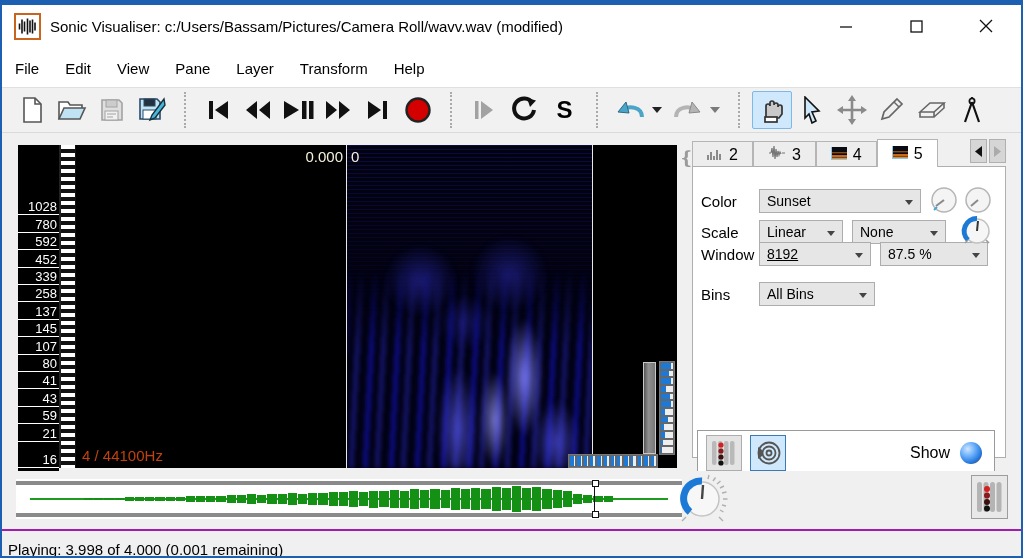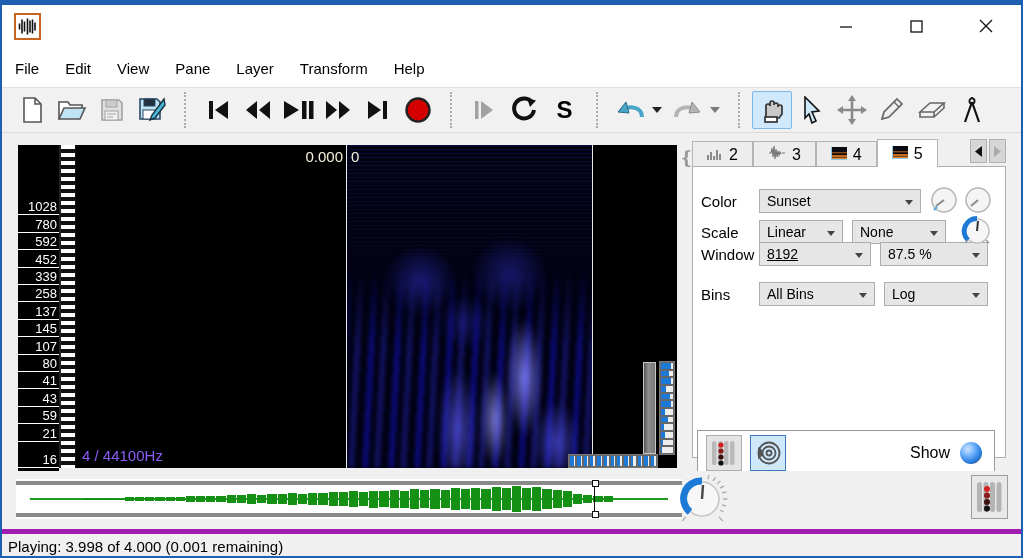--- a/index.html
+++ b/index.html
@@ -53,21 +53,21 @@
       mask-image:linear-gradient(0deg,rgba(0,0,0,1) 60%,transparent);
       filter:blur(2px);}
   .spec-glow{position:absolute;inset:0;background:
       radial-gradient(ellipse 26px 85px at 72% 72%,rgba(130,130,255,.9),transparent 70%),
       radial-gradient(ellipse 20px 70px at 60% 85%,rgba(150,150,255,.8),transparent 70%),
       radial-gradient(ellipse 30px 90px at 45% 88%,rgba(90,90,240,.7),transparent 70%),
       radial-gradient(ellipse 35px 60px at 85% 92%,rgba(80,80,230,.7),transparent 70%);
       filter:blur(3px);}
   .cursor-line{position:absolute;top:0;width:1px;height:100%;background:#e8e8e8;}
   .time-label{position:absolute;top:3px;color:#f5f0dc;font-size:15px;}
-  .pane-info{position:absolute;left:6px;bottom:4px;color:#8b5cf6;font-size:15px;}
+  .pane-info{position:absolute;left:6px;bottom:4px;color:#c2410c;font-size:15px;}
   
   .vthumb{position:absolute;width:13px;background:linear-gradient(90deg,#555,#909090 40%,#777);border:1px solid #c8c8c8;}
   .wheel{position:absolute;display:flex;background:#111;border:1px solid #777;}
   .wheel.v{flex-direction:column;}
   .wheel .seg{position:relative;background:#eee;border:1px solid #666;overflow:hidden;}
   .wheel.v .seg{flex:1;margin:0;}
   .wheel.h .seg{flex:1;}
   .wheel .seg i{position:absolute;left:0;bottom:0;width:100%;background:#1c7ad6;display:block;}
   .wheel.h .seg i{top:auto;bottom:0;height:100%;}
   
@@ -96,34 +96,35 @@
   .overview{position:absolute;left:14px;top:8px;width:666px;height:40px;background:#fff;overflow:hidden;}
   .ov-bar{position:absolute;left:0;width:100%;height:4px;background:#8a8a8a;}
   .ov-center{position:absolute;left:14px;top:19px;width:638px;height:2px;background:#1f9c1f;}
   .ov-wave{position:absolute;left:68px;top:0;width:530px;height:40px;display:flex;align-items:center;}
   .ov-wave i{display:block;flex:1;margin:0 1px 0 0;background:#149114;}
   .ov-playhead{position:absolute;left:578px;top:1px;width:1px;height:38px;background:#111;}
   .ov-playhead::before,.ov-playhead::after{content:"";position:absolute;left:-2px;width:5px;height:5px;border:1px solid #111;background:#fff;}
   .ov-playhead::before{top:0;} .ov-playhead::after{bottom:0;}
   .fader-btn{position:absolute;right:13px;top:4px;width:37px;height:44px;background:#e8e8e8;border:1px solid #9d9d9d;display:flex;align-items:center;justify-content:center;}
   
-  .statusbar{position:absolute;left:0;top:524px;width:100%;height:29px;background:#f0f0f0;border-top:5px solid #a21caf;display:flex;align-items:center;font-size:15px;padding-left:6px;}
+  .statusbar{position:absolute;left:0;top:524px;width:100%;height:29px;background:#f0f0f0;border-top:2px solid #a21caf;display:flex;align-items:flex-end;font-size:15px;padding-left:6px;}
 </style>
 </head>
 <body>
 
 <div class="win">
 
   <div class="titlebar">
     <div class="appicon">
       <svg width="19" height="19" viewBox="0 0 19 19">
         <path d="M1.5 9.5 v-3 M4 9.5 v-7 M6.5 9.5 v-5 M9.5 9.5 v-8 M12 9.5 v-6 M14.5 9.5 v-7 M17 9.5 v-4
                  M1.5 9.5 v3 M4 9.5 v7 M6.5 9.5 v5 M9.5 9.5 v8 M12 9.5 v6 M14.5 9.5 v7 M17 9.5 v4" stroke="#111" stroke-width="1.6" fill="none"></path>
       </svg>
     </div>
+    <div class="title-text">Sonic Visualiser: c:/Users/Bassam/Pictures/Camera Roll/wavv.wav (modified)</div>
     <div class="wbtns">
       <div class="wbtn">
         <svg width="13" height="13">
             <line x1="0" y1="7" x2="12" y2="7" stroke="#111" stroke-width="1.3"></line>
           </svg>
       </div>
       <div class="wbtn">
         <svg width="13" height="13">
             <rect x="1" y="1" width="11" height="11" fill="none" stroke="#111" stroke-width="1.3"></rect>
           </svg>
@@ -506,21 +507,20 @@
           <span class="combo" style="width:94px;">None</span>
         </div>
         <div class="proprow" style="top:75px;">
           <span class="proplabel">Window</span>
           <span class="combo" style="width:112px;text-decoration:underline;">8192</span>
           <span class="combo" style="width:108px;">87.5 %</span>
         </div>
         <div class="proprow" style="top:115px;">
           <span class="proplabel">Bins</span>
           <span class="combo" style="width:116px;">All Bins</span>
-          <span class="combo" style="width:104px;">Log</span>
         </div>
 
         <div class="knob" style="left:236px;top:18px;">
           <svg width="30" height="30" viewBox="0 0 30 30">
               <circle cx="15" cy="15" r="12" fill="#f4f4f4" stroke="#b5b5b5" stroke-width="1.5"></circle>
               <path d="M15 15 L7 21" stroke="#8a8a8a" stroke-width="2"></path>
               <path d="M5 25 l3 -3" stroke="#49a5d8" stroke-width="2"></path>
             </svg>
         </div>
         <div class="knob" style="left:270px;top:18px;">

